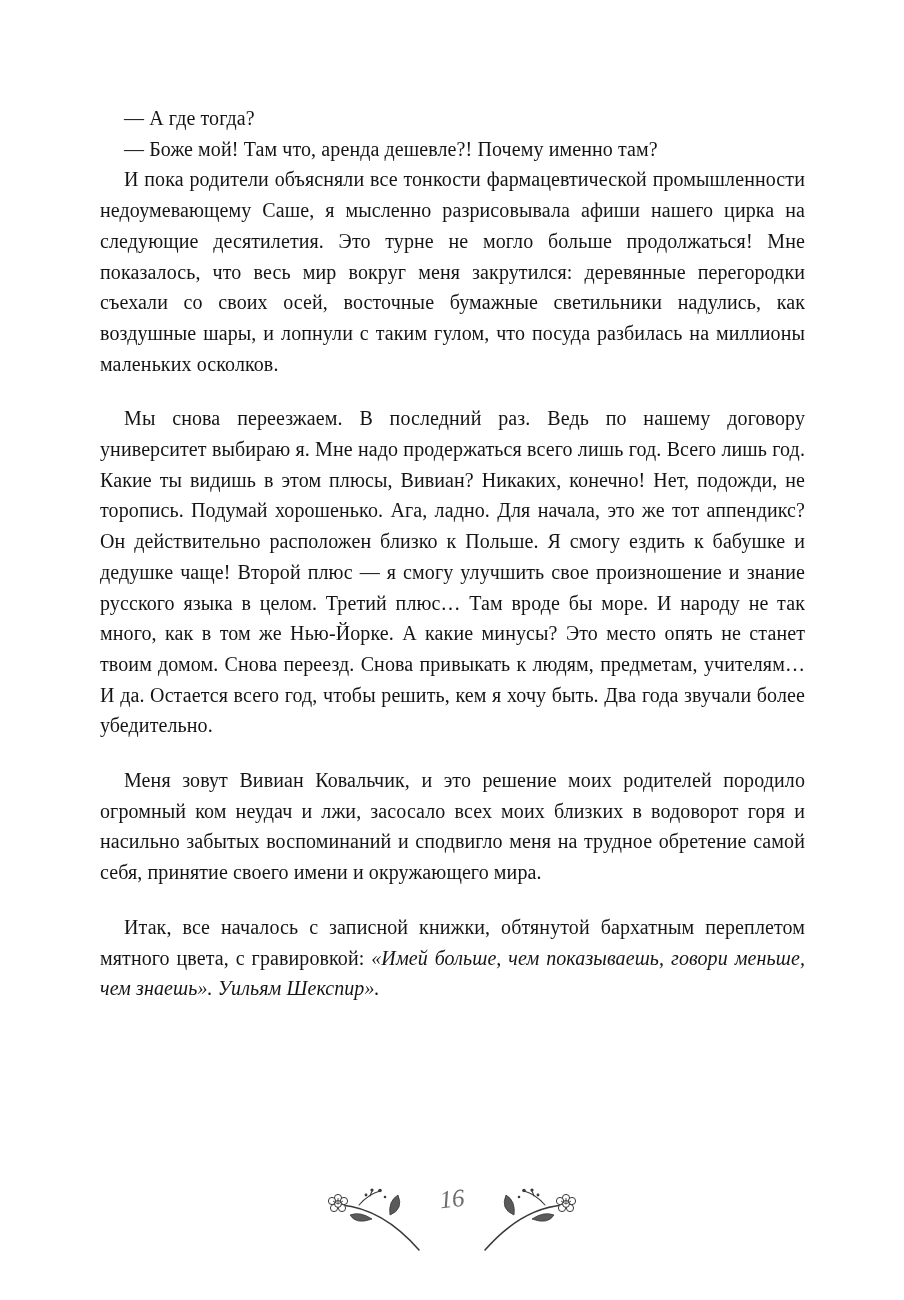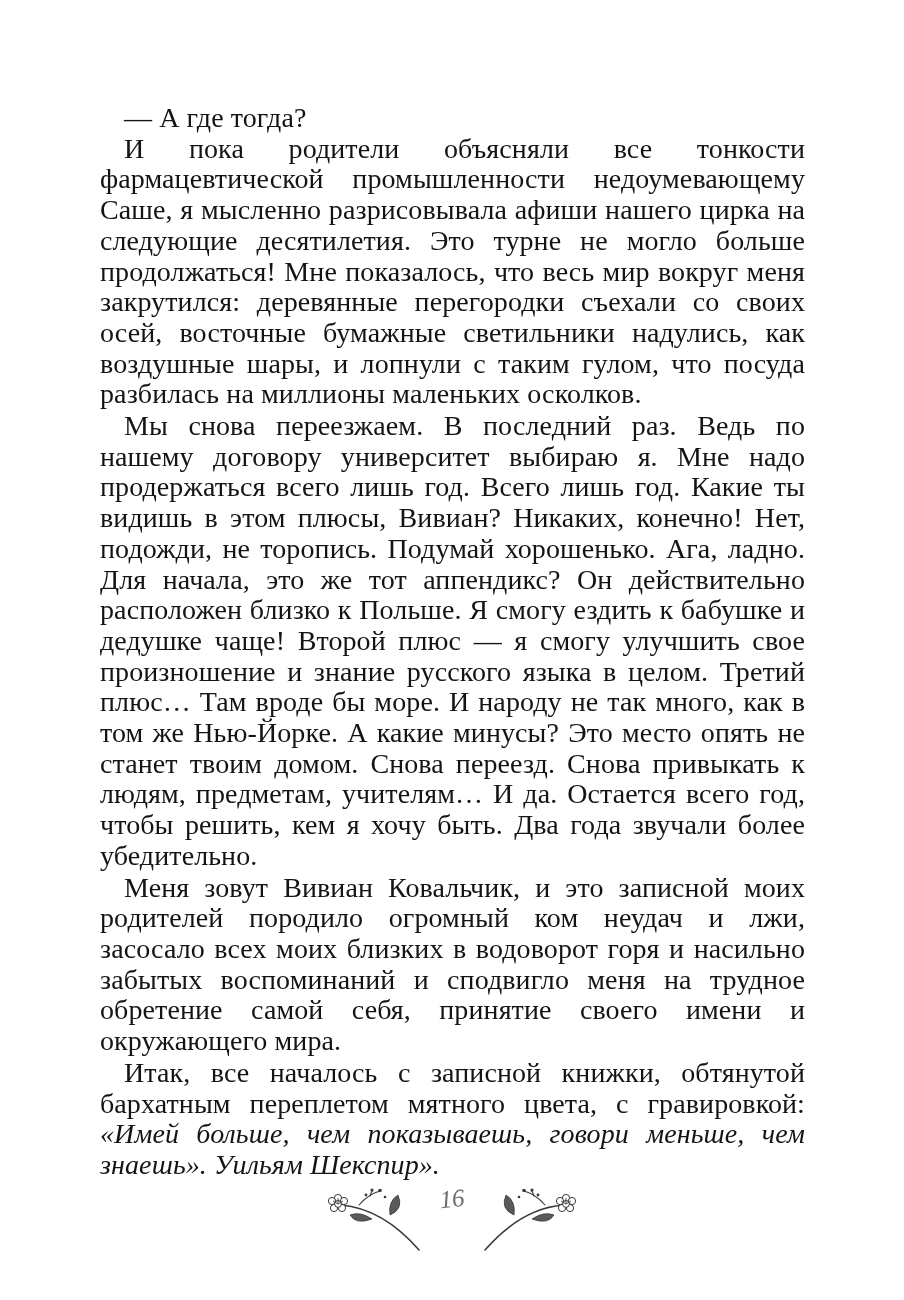--- a/index.html
+++ b/index.html
@@ -13,30 +13,30 @@
     height: 1300px;
     font-family: "Liberation Serif", serif;
     color: #141414;
     overflow: hidden;
   }
   main.text-block {
     padding: 103px 99px 0 100px;
   }
   p.para {
     margin: 0;
-    font-size: 28px;
+    font-size: 20px;
     line-height: 30.7px;
     text-align: justify;
     text-indent: 24px;
     letter-spacing: 0.1px;
     hyphens: auto;
     -webkit-hyphens: auto;
   }
   p.para.space-before {
-    margin-top: 1px;
+    margin-top: 24px;
   }
   .italic-quote {
     font-style: italic;
   }
   footer.page-footer {
     position: absolute;
     top: 1183px;
     left: 0;
     width: 100%;
     display: flex;
@@ -59,23 +59,24 @@
     transform: rotate(-6deg);
     margin-top: 2px;
     user-select: none;
   }
 </style>
 </head>
 <body>
 
 <main class="text-block">
   <p class="para">— А где тогда?</p>
+  <p class="para">— Боже мой! Там что, аренда дешевле?! Почему именно там?</p>
   <p class="para">И пока родители объясняли все тонкости фармацевтической промышленности недоумевающему Саше, я мысленно разрисовывала афиши нашего цирка на следующие десятилетия. Это турне не могло больше продолжаться! Мне показалось, что весь мир вокруг меня закрутился: деревянные перегородки съехали со своих осей, восточные бумажные светильники надулись, как воздушные шары, и лопнули с таким гулом, что посуда разбилась на миллионы маленьких осколков.</p>
   <p class="para space-before">Мы снова переезжаем. В последний раз. Ведь по нашему договору университет выбираю я. Мне надо продержаться всего лишь год. Всего лишь год. Какие ты видишь в этом плюсы, Вивиан? Никаких, конечно! Нет, подожди, не торопись. Подумай хорошенько. Ага, ладно. Для начала, это же тот аппендикс? Он действительно расположен близко к Польше. Я смогу ездить к бабушке и дедушке чаще! Второй плюс — я смогу улучшить свое произношение и знание русского языка в целом. Третий плюс… Там вроде бы море. И народу не так много, как в том же Нью-Йорке. А какие минусы? Это место опять не станет твоим домом. Снова переезд. Снова привыкать к людям, предметам, учителям… И да. Остается всего год, чтобы решить, кем я хочу быть. Два года звучали более убедительно.</p>
-  <p class="para space-before">Меня зовут Вивиан Ковальчик, и это записной моих родителей породило огромный ком неудач и лжи, засосало всех моих близких в водоворот горя и насильно забытых воспоминаний и сподвигло меня на трудное обретение самой себя, принятие своего имени и окружающего мира.</p>
+  <p class="para space-before">Меня зовут Вивиан Ковальчик, и это решение моих родителей породило огромный ком неудач и лжи, засосало всех моих близких в водоворот горя и насильно забытых воспоминаний и сподвигло меня на трудное обретение самой себя, принятие своего имени и окружающего мира.</p>
   <p class="para space-before"><span>Итак, все началось с записной книжки, обтянутой бархатным переплетом мятного цвета, с гравировкой: </span><span class="italic-quote">«Имей больше, чем показываешь, говори меньше, чем знаешь». Уильям Шекспир».</span></p>
 </main>
 
 <footer class="page-footer">
   <svg class="sprig left" width="100" height="72" viewBox="0 0 100 72" aria-hidden="true">
     <g stroke="#3a3a3a" fill="none" stroke-width="1.6" stroke-linecap="round">
 
       <path d="M15,22 C38,24 66,36 93,67"></path>
 
       <path d="M33,22 C40,14 46,10 54,8" stroke-width="1.1"></path>

